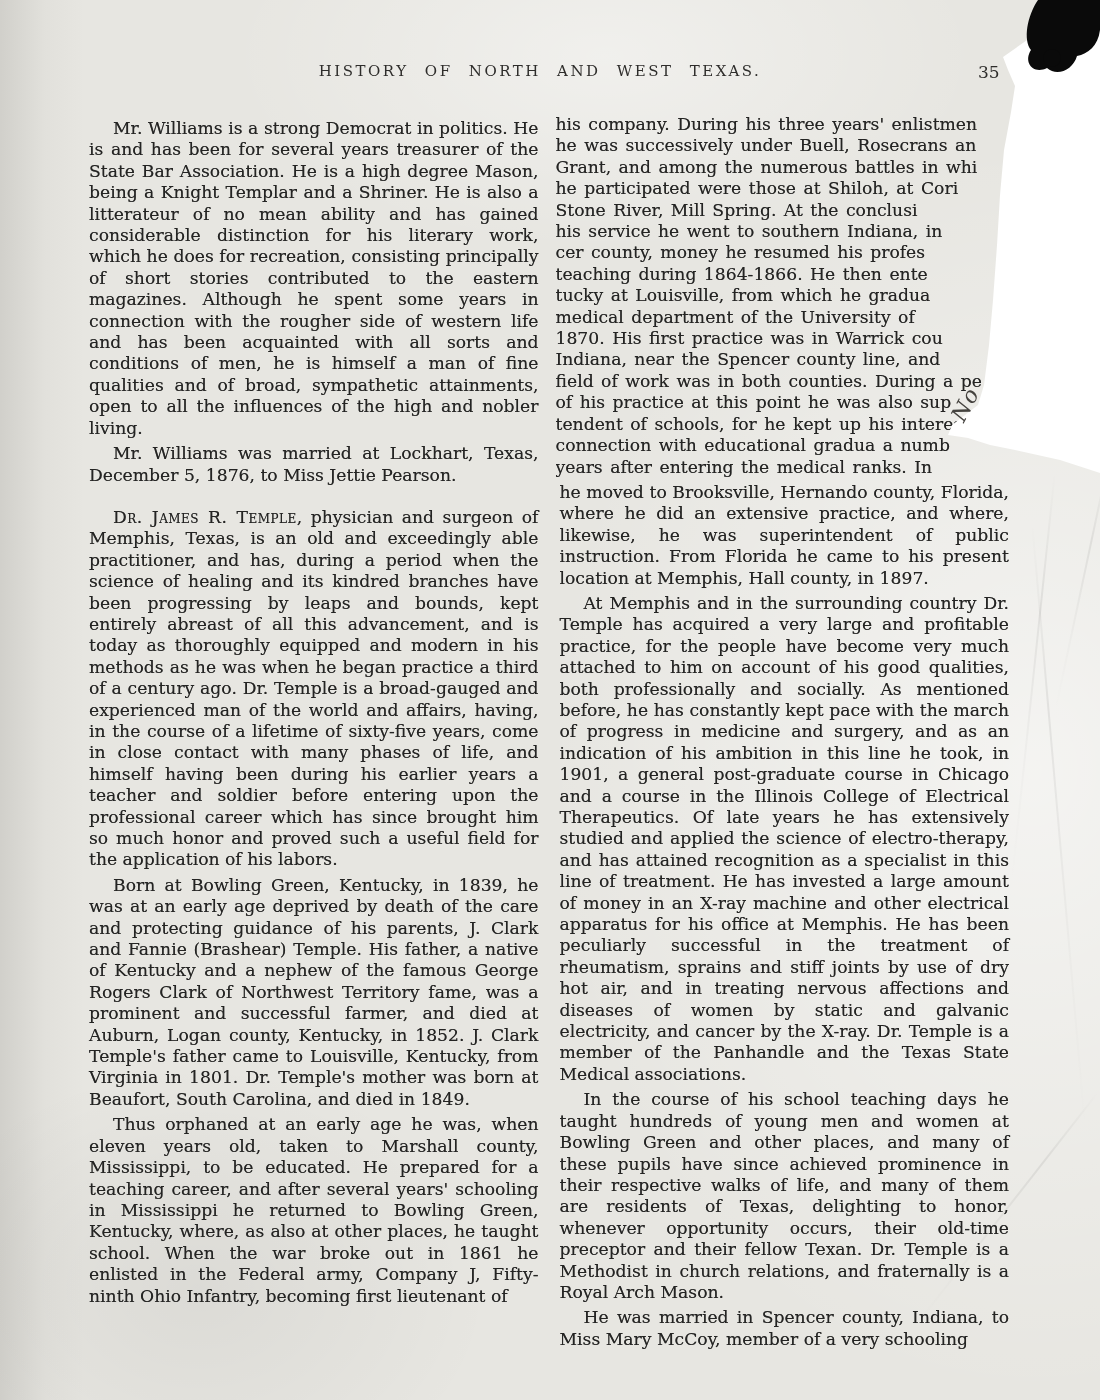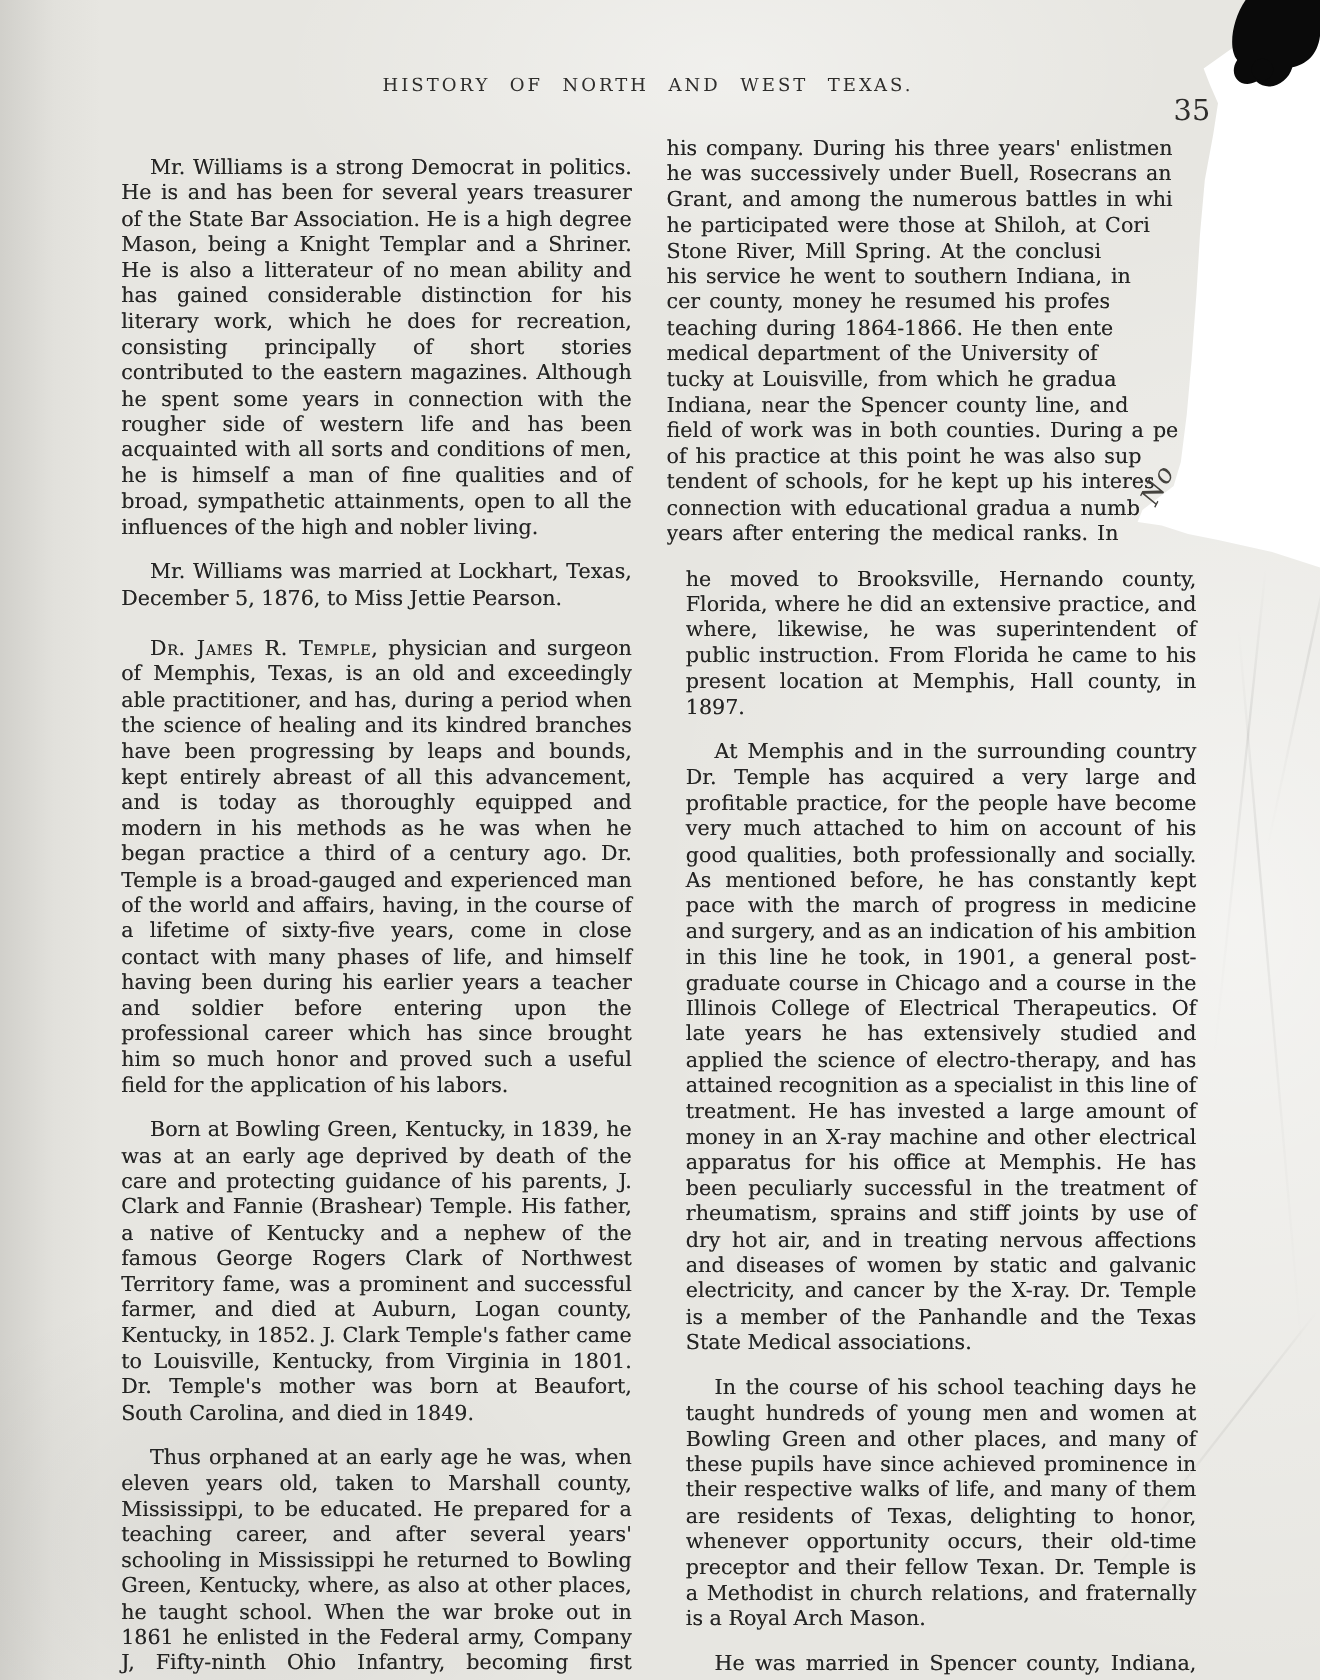--- a/index.html
+++ b/index.html
@@ -29,29 +29,29 @@
   .c1 { left:1032px; top:470px; height:420px; transform:rotate(6deg); }
   .c2 { left:1058px; top:520px; height:620px; transform:rotate(-5deg); }
   .c3 { left:1005px; top:1060px; height:300px; transform:rotate(38deg); }
   .c4 { left:1080px; top:465px; height:250px; transform:rotate(12deg); }
 
   
   .header-title {
     position:absolute; top:62px; left:80px; width:920px; text-align:center;
     font-size:15px; letter-spacing:2.5px; word-spacing:9px; color:#2e2d2b;
   }
-  .page-number { position:absolute; top:62px; left:978px; font-size:24px; color:#2e2d2b;margin-top:16px; }
+  .page-number { position:absolute; top:62px; left:978px; font-size:17px; color:#2e2d2b; }
 
   
   .columns { position:absolute; left:85px; top:114px; width:928px; display:flex; gap:13px; }
   .col {
     width:458px; font-size:17.2px; line-height:21.4px; text-align:justify;
     color:#242423; text-shadow:0 0 0.5px rgba(30,30,30,0.55); hyphens:none;
   }
-  .col p { margin:16px; }
+  .col p { margin:4px; }
   .indent { text-indent:24px; }
   .space-before { margin-top:21px !important; }
   .lead { font-variant:small-caps; letter-spacing:0.5px; }
   .torn-line { white-space:nowrap; overflow:hidden; word-spacing:2px; }
 
   
   .blot { position:absolute; left:1000px; top:0; width:100px; height:95px; z-index:6; }
 
   
   .handwriting {
@@ -83,22 +83,23 @@
     <div class="col" id="right-col">
       <div id="right-torn">
           <div class="torn-line">his company.  During his three years' enlistmen</div>
           <div class="torn-line">he was successively under Buell, Rosecrans an</div>
           <div class="torn-line">Grant, and among the numerous battles in whi</div>
           <div class="torn-line">he participated were those at Shiloh, at Cori</div>
           <div class="torn-line">Stone River, Mill Spring.  At the conclusi</div>
           <div class="torn-line">his service he went to southern Indiana, in</div>
           <div class="torn-line">cer county, money he resumed his profes</div>
           <div class="torn-line">teaching during 1864-1866.  He then ente</div>
+          <div class="torn-line">tucky at Louisville, from which he gradua</div>
           <div class="torn-line">medical department of the University of</div>
-          <div class="torn-line">tucky at Louisville, from which he gradua</div>
+          <div class="torn-line">1870.  His first practice was in Warrick cou</div>
           <div class="torn-line">Indiana, near the Spencer county line, and</div>
           <div class="torn-line">field of work was in both counties.  During a pe</div>
           <div class="torn-line">of his practice at this point he was also sup</div>
           <div class="torn-line">tendent of schools, for he kept up his interes</div>
           <div class="torn-line">connection with educational gradua a numb</div>
           <div class="torn-line">years after entering the medical ranks.  In</div>
         </div>
       <div id="right-paras">
           <p class="">he moved to Brooksville, Hernando county, Florida, where he did an extensive practice, and where, likewise, he was superintendent of public instruction. From Florida he came to his present location at Memphis, Hall county, in 1897.</p>
           <p class="indent">At Memphis and in the surrounding country Dr. Temple has acquired a very large and profitable practice, for the people have become very much attached to him on account of his good qualities, both professionally and socially. As mentioned before, he has constantly kept pace with the march of progress in medicine and surgery, and as an indication of his ambition in this line he took, in 1901, a general post-graduate course in Chicago and a course in the Illinois College of Electrical Therapeutics. Of late years he has extensively studied and applied the science of electro-therapy, and has attained recognition as a specialist in this line of treatment. He has invested a large amount of money in an X-ray machine and other electrical apparatus for his office at Memphis. He has been peculiarly successful in the treatment of rheumatism, sprains and stiff joints by use of dry hot air, and in treating nervous affections and diseases of women by static and galvanic electricity, and cancer by the X-ray. Dr. Temple is a member of the Panhandle and the Texas State Medical associations.</p>

